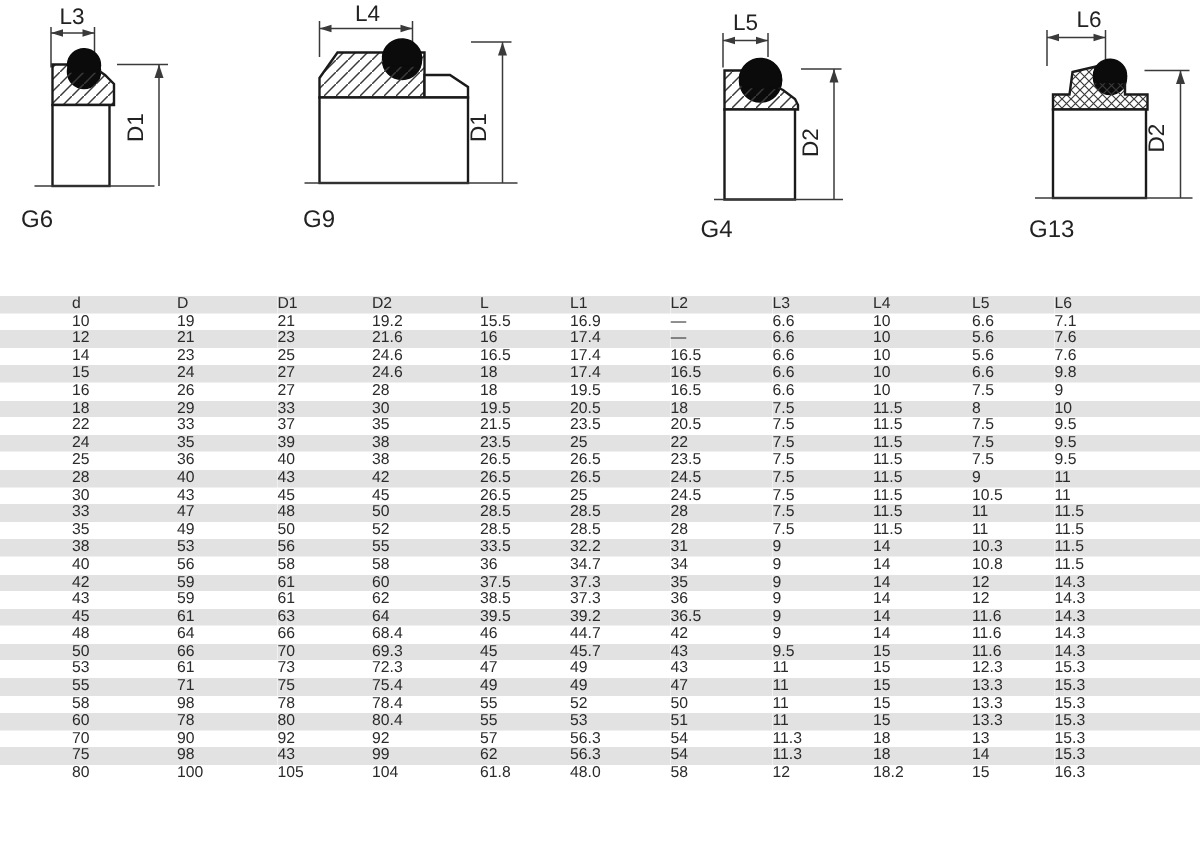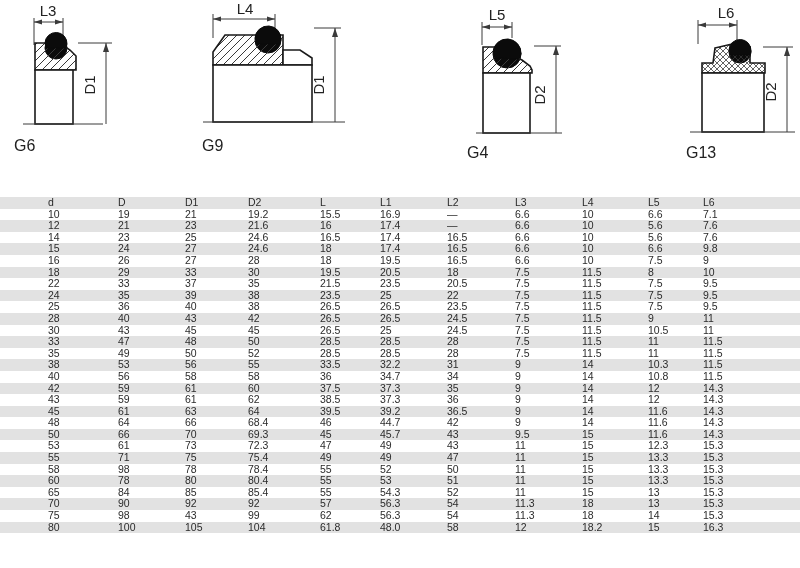--- a/index.html
+++ b/index.html
@@ -461,33 +461,20 @@
         <td>80.4</td>
         <td>55</td>
         <td>53</td>
         <td>51</td>
         <td>11</td>
         <td>15</td>
         <td>13.3</td>
         <td>15.3</td>
       </tr>
       <tr>
-        <td>65</td>
-        <td>84</td>
-        <td>85</td>
-        <td>85.4</td>
-        <td>55</td>
-        <td>54.3</td>
-        <td>52</td>
-        <td>11</td>
-        <td>15</td>
-        <td>13</td>
-        <td>15.3</td>
-      </tr>
-      <tr>
         <td>70</td>
         <td>90</td>
         <td>92</td>
         <td>92</td>
         <td>57</td>
         <td>56.3</td>
         <td>54</td>
         <td>11.3</td>
         <td>18</td>
         <td>13</td>

